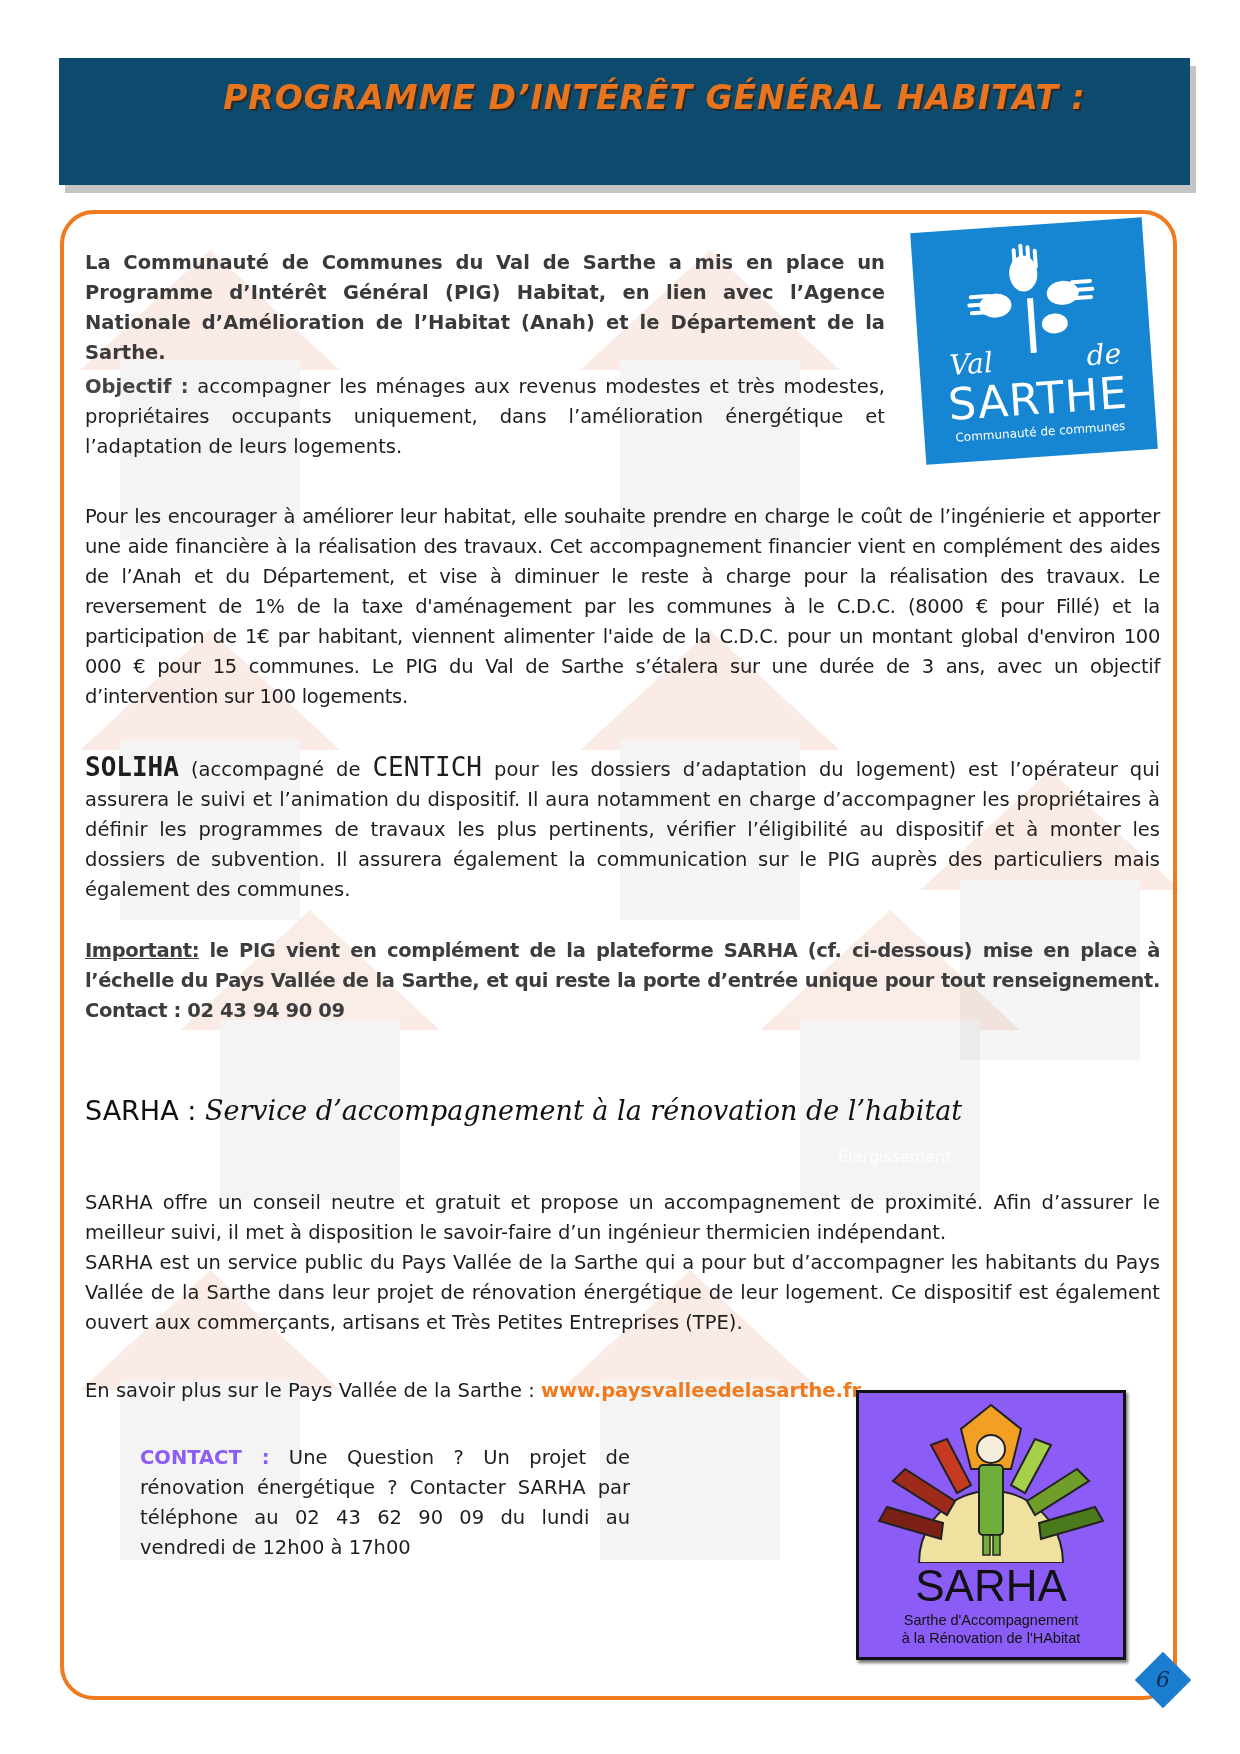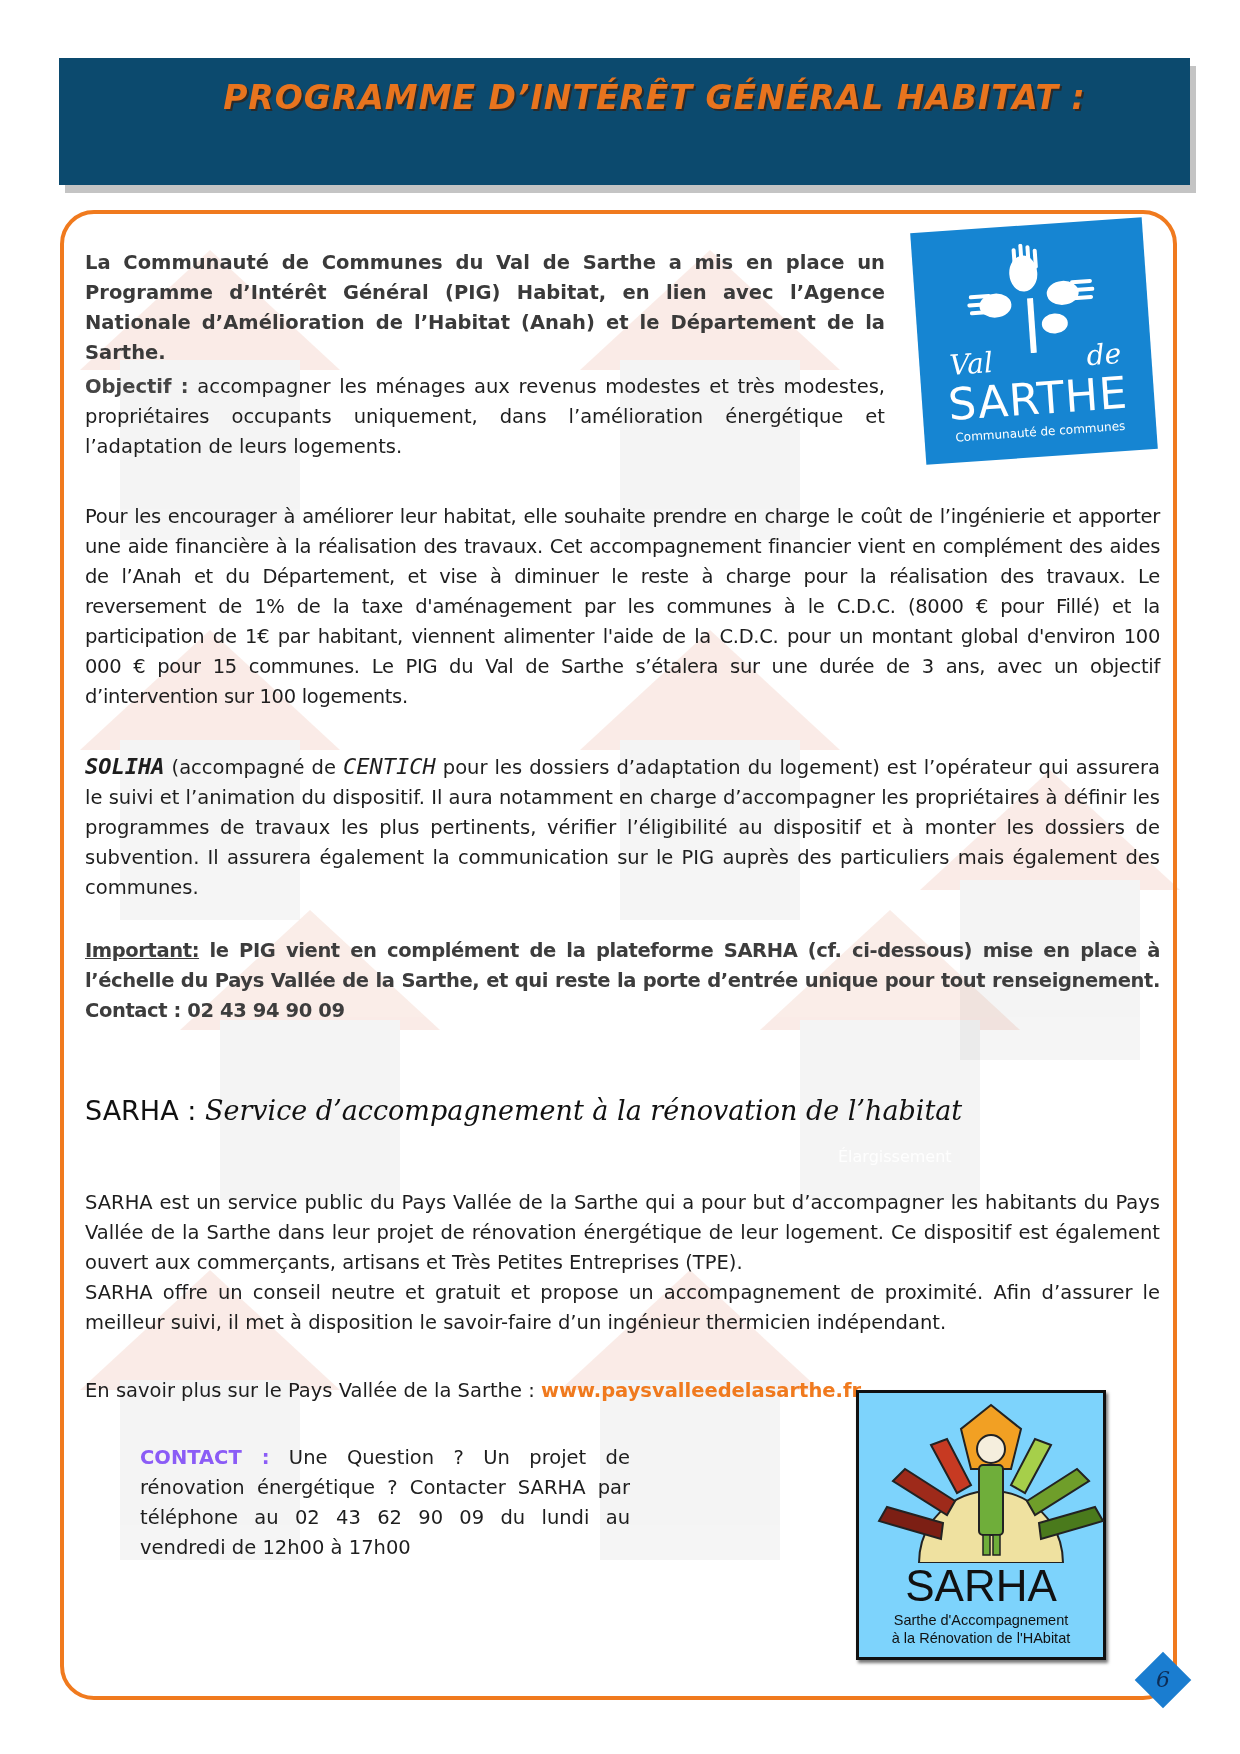--- a/index.html
+++ b/index.html
@@ -24,21 +24,21 @@
   .frame { position:absolute; left:60px; top:210px; width:1117px; height:1490px; border:4px solid #f07a1e;
            border-radius:34px; z-index:3; box-sizing:border-box; }
   .content { position:absolute; z-index:4; font-family:"DejaVu Sans", sans-serif; font-size:19.5px; line-height:30px; color:#1e1e1e; }
   .just { text-align:justify; }
   .bold-outline { font-weight:bold; color:#3a3a3a; }
   .p-intro { left:85px; top:248px; width:800px; }
   .p-obj { left:85px; top:372px; width:800px; }
   .p-obj .lbl { font-weight:bold; color:#444; }
   .p-encourage { left:85px; top:502px; width:1075px; letter-spacing:-0.3px; }
   .p-soliha { left:85px; top:752px; width:1075px; }
-  .p-soliha .brand { font-family:"DejaVu Sans Mono", monospace; font-style:italic; font-size:22px; }
+  .p-soliha .brand { font-family:"DejaVu Sans Mono", monospace; font-size:26px; }
   .p-soliha .brand.b { font-weight:bold; }
   .p-important { left:85px; top:936px; width:1075px; font-weight:bold; color:#3d3d3d; letter-spacing:-0.4px; }
   .p-important .lbl { text-decoration:underline; }
   .sarha-title { position:absolute; z-index:4; left:85px; top:1095px; width:1080px; font-family:"DejaVu Serif", serif;
                  font-style:italic; font-size:27px; color:#111; }
   .sarha-title .plain { font-family:"DejaVu Sans", sans-serif; font-style:normal; }
   .watermark { position:absolute; z-index:4; left:838px; top:1147px; font-size:16px; color:#ffffff; opacity:0.95; }
   .p-sarha { left:85px; top:1188px; width:1075px; }
   .p-more { left:85px; top:1376px; width:800px; }
   .p-more a { color:#f07a1e; font-weight:bold; text-decoration:none; }
@@ -48,21 +48,21 @@
   
   .logo-vds { position:absolute; z-index:4; left:918px; top:225px; width:232px; height:232px; background:#1685d2;
               transform:rotate(-4deg); color:#fff; text-align:center; }
   .logo-vds .hands { position:absolute; left:50px; top:18px; width:130px; height:110px; }
   .logo-vds .val { position:absolute; left:30px; top:118px; font-family:"DejaVu Serif", serif; font-style:italic; font-size:28px; }
   .logo-vds .de { position:absolute; right:30px; top:118px; font-family:"DejaVu Serif", serif; font-style:italic; font-size:28px; }
   .logo-vds .sarthe { position:absolute; left:0; right:0; top:148px; font-size:44px; letter-spacing:1px; }
   .logo-vds .cc { position:absolute; left:0; right:0; top:200px; font-size:12px; }
 
   
-  .logo-sarha { position:absolute; z-index:4; left:856px; top:1390px; width:250px; height:270px; background:#7dd3fc;
+  .logo-sarha { position:absolute; z-index:4; left:856px; top:1390px; width:270px; height:270px; background:#8b5cf6;
                 border:3px solid #111; box-shadow:2px 3px 3px #777; box-sizing:border-box; }
   .logo-sarha svg { position:absolute; left:0; top:0; }
   .logo-sarha .name { position:absolute; left:0; right:0; top:168px; text-align:center; font-family:"Liberation Sans", sans-serif;
                       font-size:44px; color:#111; }
   .logo-sarha .sub { position:absolute; left:0; right:0; top:218px; text-align:center; font-family:"Liberation Sans", sans-serif;
                      font-size:14.5px; line-height:18px; color:#111; }
 
   .page-num { position:absolute; z-index:5; left:1143px; top:1660px; width:40px; height:40px; background:#1a7dd0;
               transform:rotate(45deg); }
   .page-num span { position:absolute; left:0; top:0; width:40px; height:40px; line-height:40px; text-align:center;
@@ -124,22 +124,22 @@
 <div class="content just p-encourage">Pour les encourager à améliorer leur habitat, elle souhaite prendre en charge le coût de l’ingénierie et apporter une aide financière à la réalisation des travaux. Cet accompagnement financier vient en complément des aides de l’Anah et du Département, et vise à diminuer le reste à charge pour la réalisation des travaux. Le reversement de 1% de la taxe d'aménagement par les communes à le C.D.C. (8000 € pour Fillé) et la participation de 1€ par habitant, viennent alimenter l'aide de la C.D.C. pour un montant global d'environ 100 000 € pour 15 communes.  Le PIG du Val de Sarthe s’étalera sur une durée de 3 ans, avec un objectif d’intervention sur 100 logements.</div>
 
 <div class="content just p-soliha"><span class="brand b">SOLIHA</span><span> (accompagné de </span><span class="brand">CENTICH</span><span> pour les dossiers d’adaptation du logement) est l’opérateur qui assurera le suivi et l’animation du dispositif. Il aura notamment en charge d’accompagner les propriétaires à définir les programmes de travaux les plus pertinents, vérifier l’éligibilité au dispositif et à monter les dossiers de subvention. Il assurera également la communication sur le PIG auprès des particuliers mais également des communes.</span></div>
 
 <div class="content just p-important"><span class="lbl">Important:</span><span> le PIG vient en complément de la plateforme SARHA (cf. ci-dessous) mise en place à l’échelle du Pays Vallée de la Sarthe, et qui reste la porte d’entrée unique pour tout renseignement. Contact : 02 43 94 90 09</span></div>
 
 <div class="sarha-title"><span class="plain">SARHA : </span><span>Service d’accompagnement à la rénovation de l’habitat</span></div>
 <div class="watermark">Élargissement</div>
 
 <div class="content just p-sarha">
+  <div>SARHA offre un conseil neutre et gratuit et propose un accompagnement de proximité. Afin d’assurer le meilleur suivi, il met à disposition le savoir-faire d’un ingénieur thermicien indépendant.</div>
   <div>SARHA est un service public du Pays Vallée de la Sarthe qui a pour but d’accompagner les habitants du Pays Vallée de la Sarthe dans leur projet de rénovation énergétique de leur logement. Ce dispositif  est également ouvert aux commerçants, artisans et Très Petites Entreprises (TPE).</div>
-  <div>SARHA offre un conseil neutre et gratuit et propose un accompagnement de proximité. Afin d’assurer le meilleur suivi, il met à disposition le savoir-faire d’un ingénieur thermicien indépendant.</div>
 </div>
 
 <div class="content p-more"><span>En savoir plus sur le Pays Vallée de la Sarthe : </span><a href="#">www.paysvalleedelasarthe.fr</a></div>
 
 <div class="content just p-contact"><span class="lbl">CONTACT :</span><span> Une Question ? Un projet de rénovation énergétique ? Contacter SARHA par téléphone au 02 43 62 90 09 du lundi au vendredi de 12h00 à 17h00</span></div>
 
 <div class="logo-vds">
   <svg class="hands" viewBox="0 0 130 110">
     <g fill="#ffffff">
       <ellipse cx="60" cy="30" rx="14" ry="18"></ellipse>

